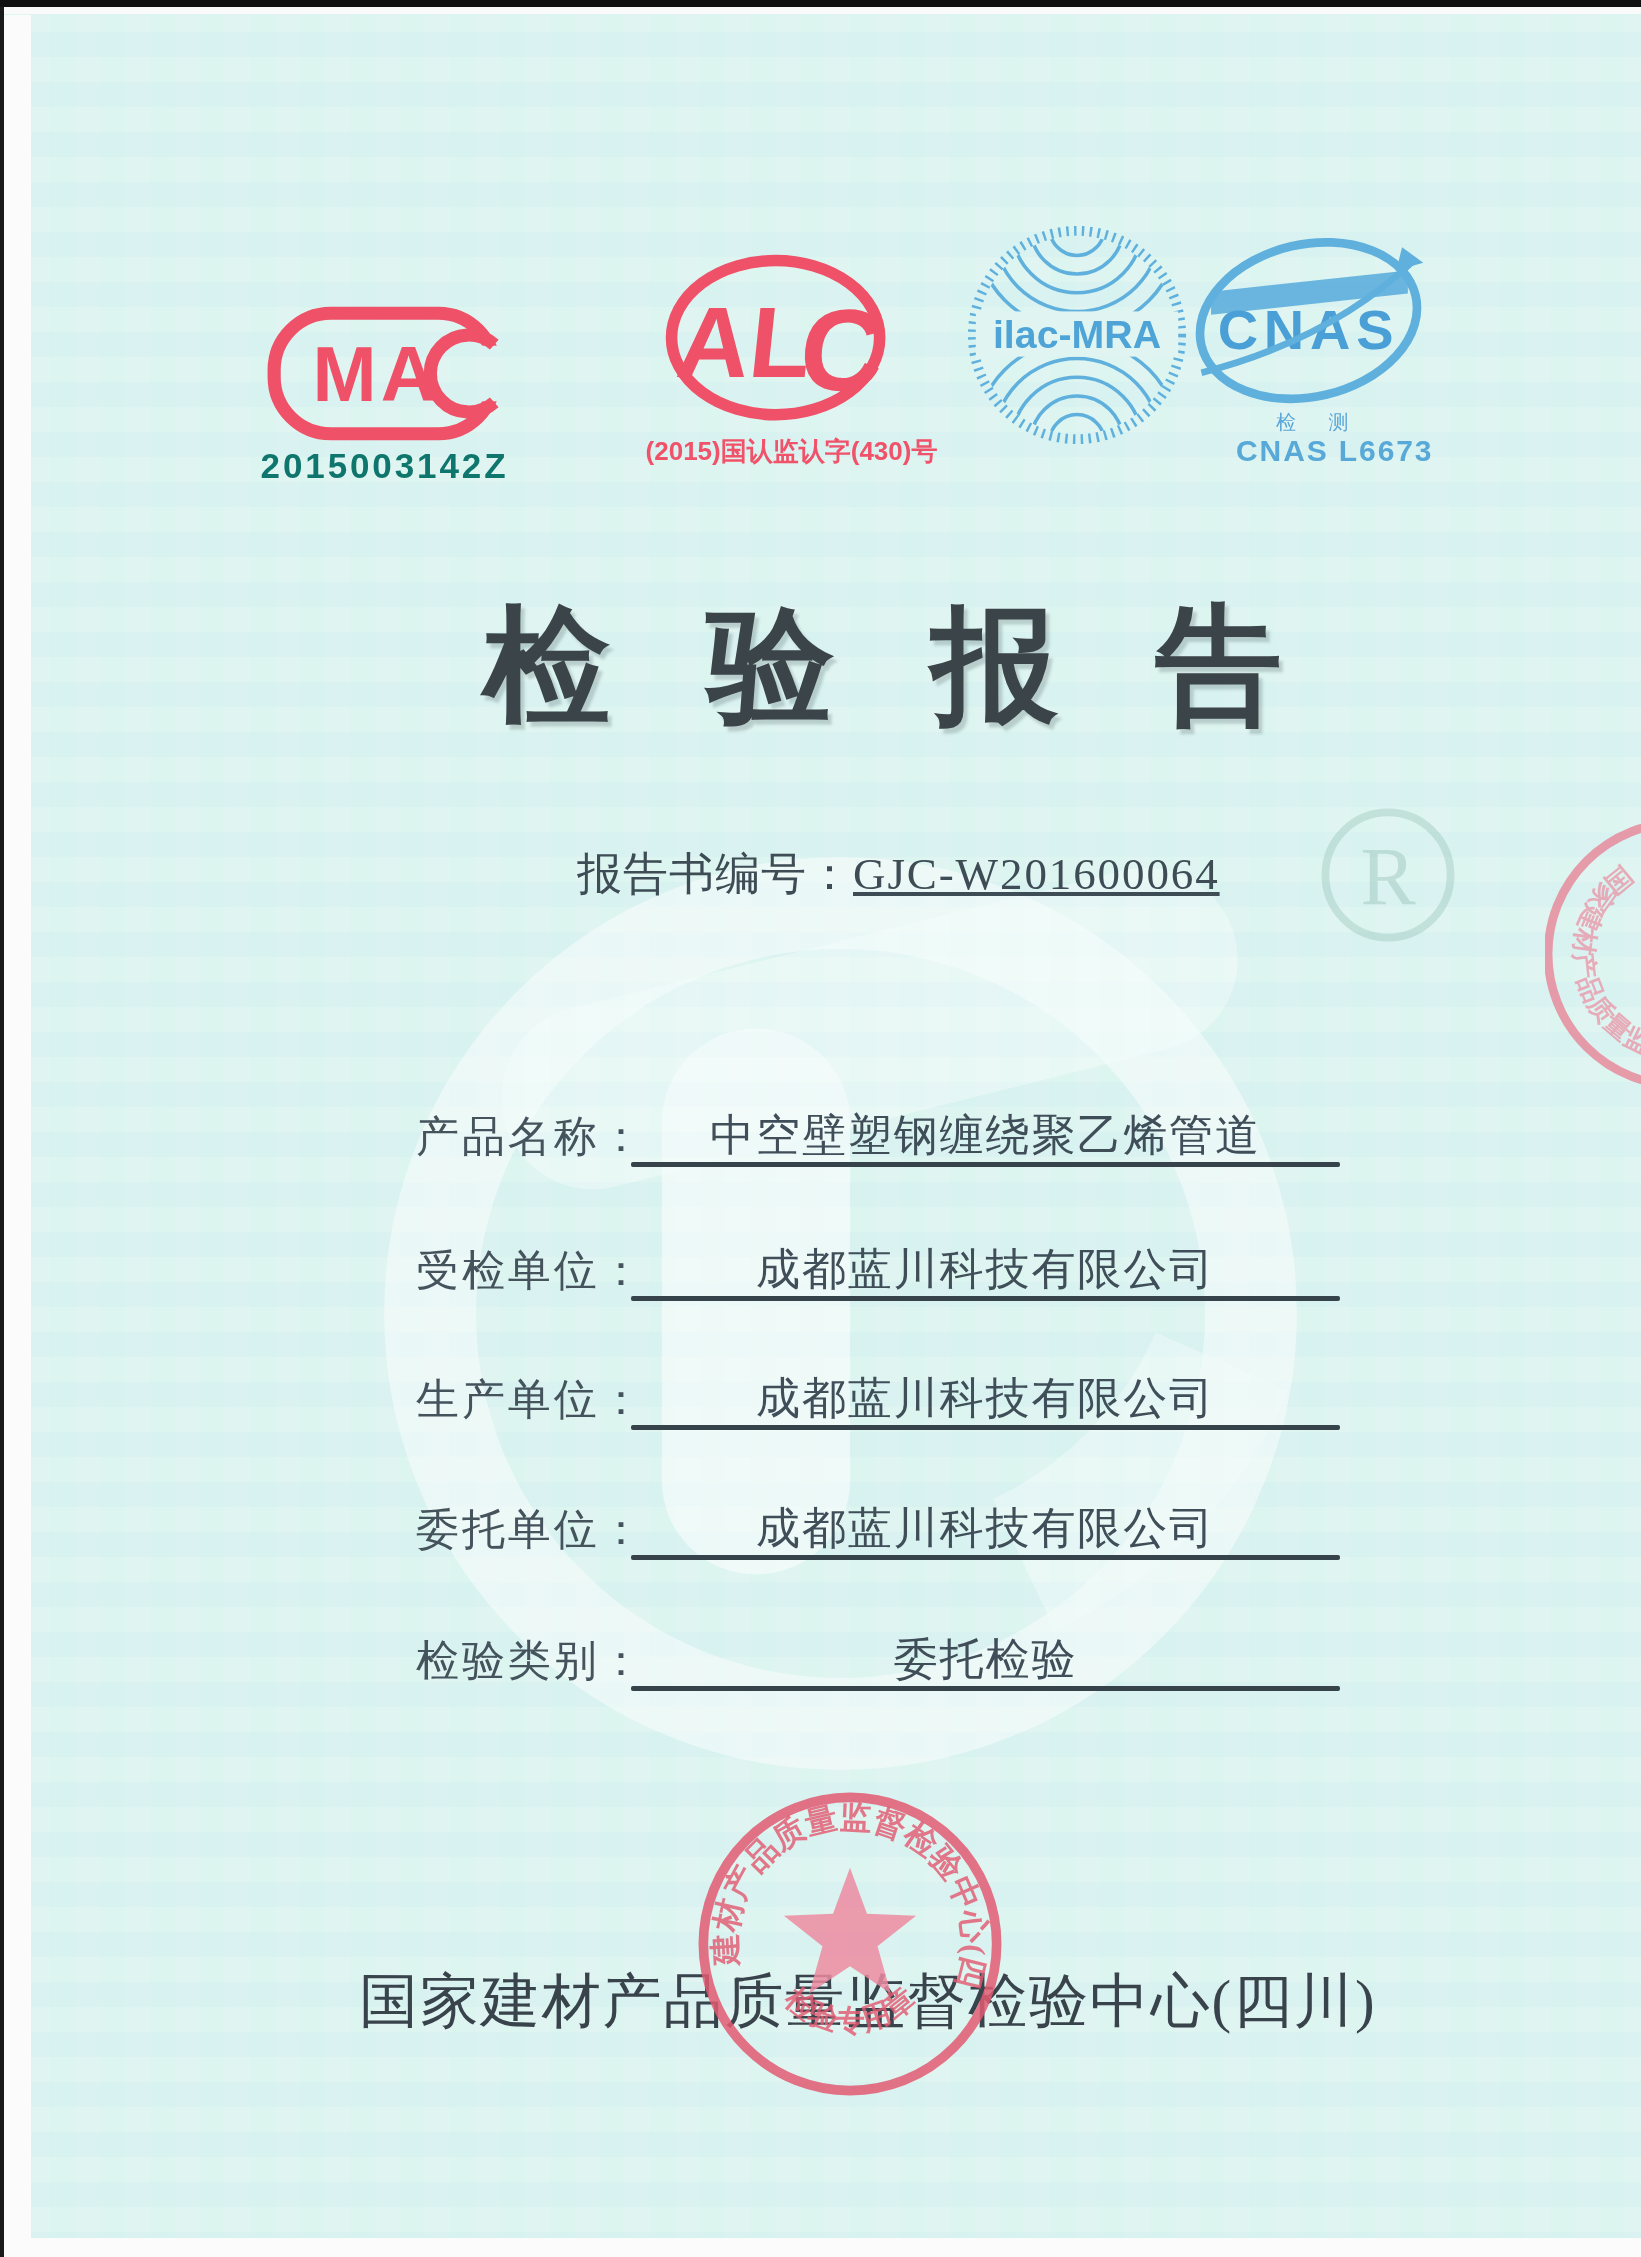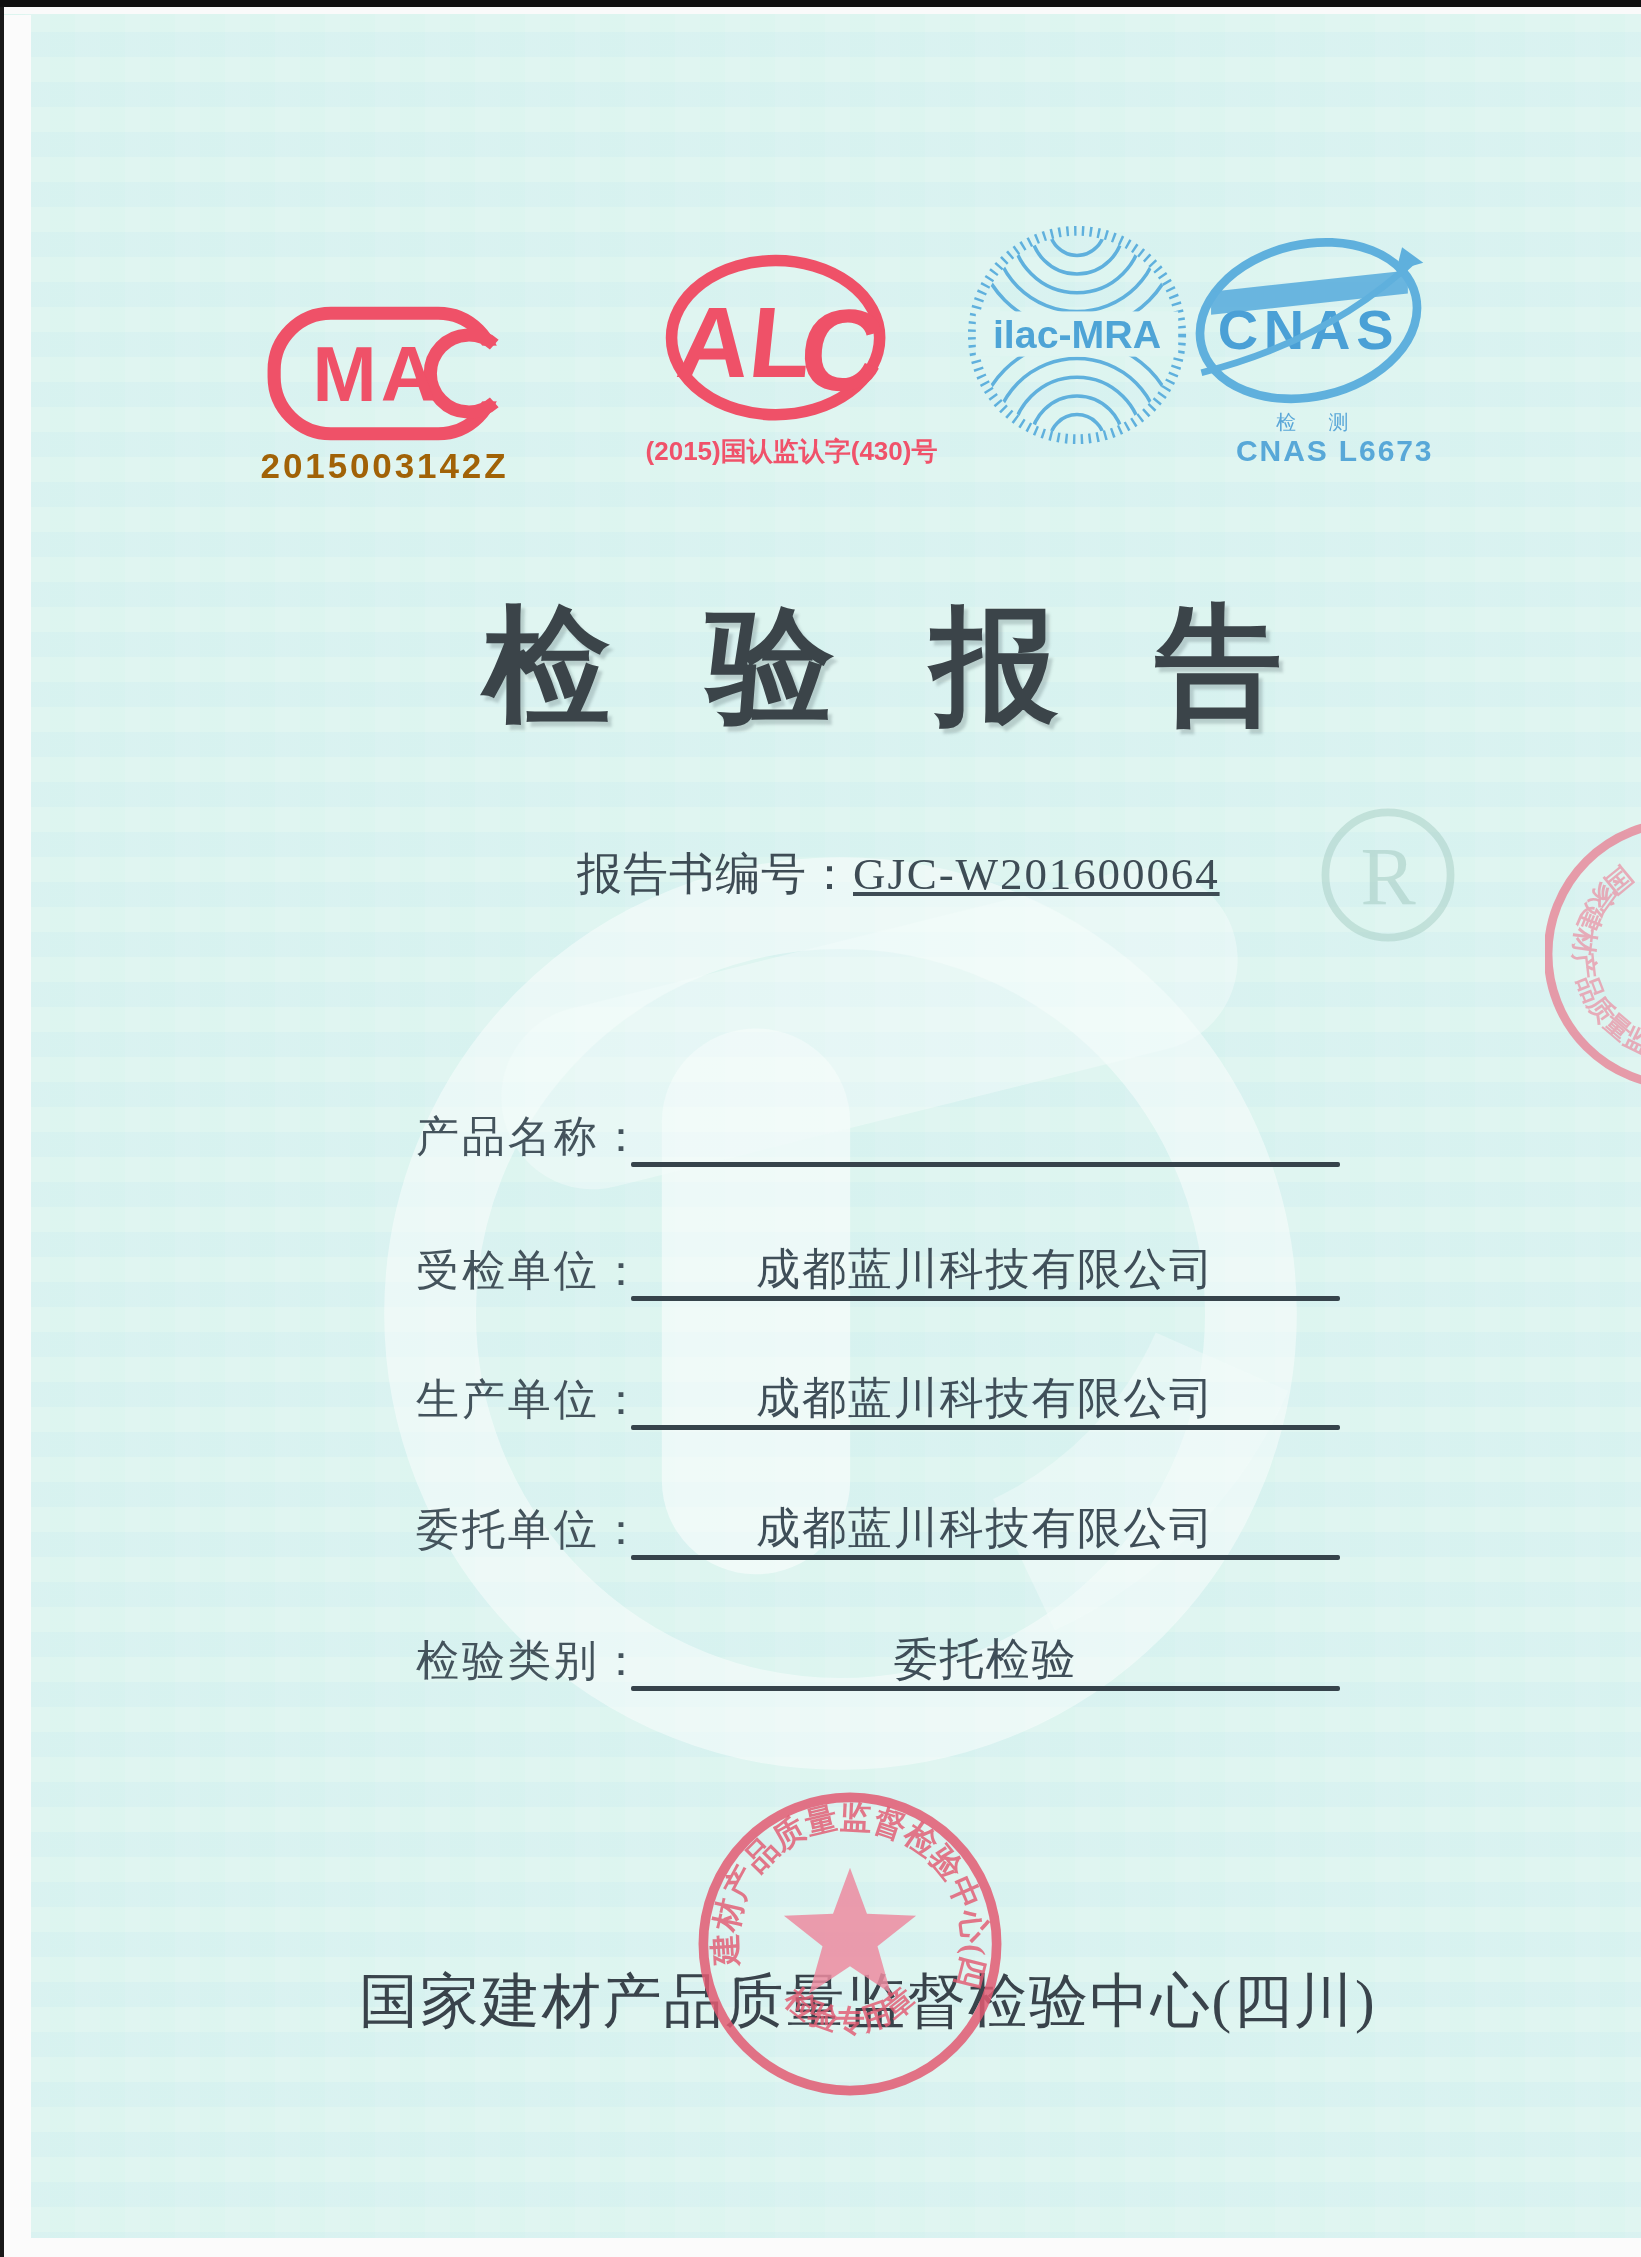--- a/index.html
+++ b/index.html
@@ -25,21 +25,21 @@
   .field-row{left:10px;top:0;width:1625px;height:93px;}
   .flabel{position:absolute;left:406px;top:0;font-size:43px;color:#44535c;letter-spacing:2.9px;white-space:nowrap;}
   .fvalue{position:absolute;left:623px;top:-1.9px;width:705px;text-align:center;font-size:44px;
           color:#3f4e58;letter-spacing:1.9px;white-space:nowrap;}
   .fline{position:absolute;left:621px;top:54px;width:709px;height:4.8px;background:#36434b;border-radius:1.9px;}
 
   .org-line{left:359px;top:1962px;font-size:59px;color:#39434b;letter-spacing:1.9px;white-space:nowrap;}
 
   .cma-number{left:259px;top:446px;width:251px;text-align:center;
       font-family:"Liberation Sans","DejaVu Sans",sans-serif;font-weight:700;
-      font-size:35px;letter-spacing:2.9px;color:#a16207;}
+      font-size:35px;letter-spacing:2.9px;color:#0f766e;}
   .cal-caption{left:603px;top:434px;width:377px;text-align:center;font-weight:700;
       font-size:26px;color:#f0526a;font-family:Liberation Sans, sans-serif;}
   .cnas-cat{left:1276px;top:409px;font-size:20px;color:#5aa7d8;letter-spacing:13.5px;white-space:nowrap;
       font-family:"Liberation Sans","DejaVu Sans",sans-serif;}
   .cnas-code{left:1236px;top:434px;font-size:30px;font-weight:700;color:#58a8d8;letter-spacing:1.9px;
       white-space:nowrap;font-family:Liberation Sans, sans-serif;}
 
   svg text{font-family:"Liberation Sans","DejaVu Sans",sans-serif;}
   .seal{mix-blend-mode:multiply;}
 </style>
@@ -121,20 +121,21 @@
     <div class="abs cnas-code">CNAS L6673</div>
 
     <div class="abs title">检验报告</div>
 
     <div class="abs report-line">
       <span>报告书编号：</span><span class="num">GJC-W201600064</span>
     </div>
 
     <div class="abs field-row" style="top:1108px">
       <span class="flabel">产品名称：</span>
+      <span class="fvalue">中空壁塑钢缠绕聚乙烯管道</span>
       <span class="fline"></span>
     </div>
     <div class="abs field-row" style="top:1242px">
       <span class="flabel">受检单位：</span>
       <span class="fvalue">成都蓝川科技有限公司</span>
       <span class="fline"></span>
     </div>
     <div class="abs field-row" style="top:1371px">
       <span class="flabel">生产单位：</span>
       <span class="fvalue">成都蓝川科技有限公司</span>

